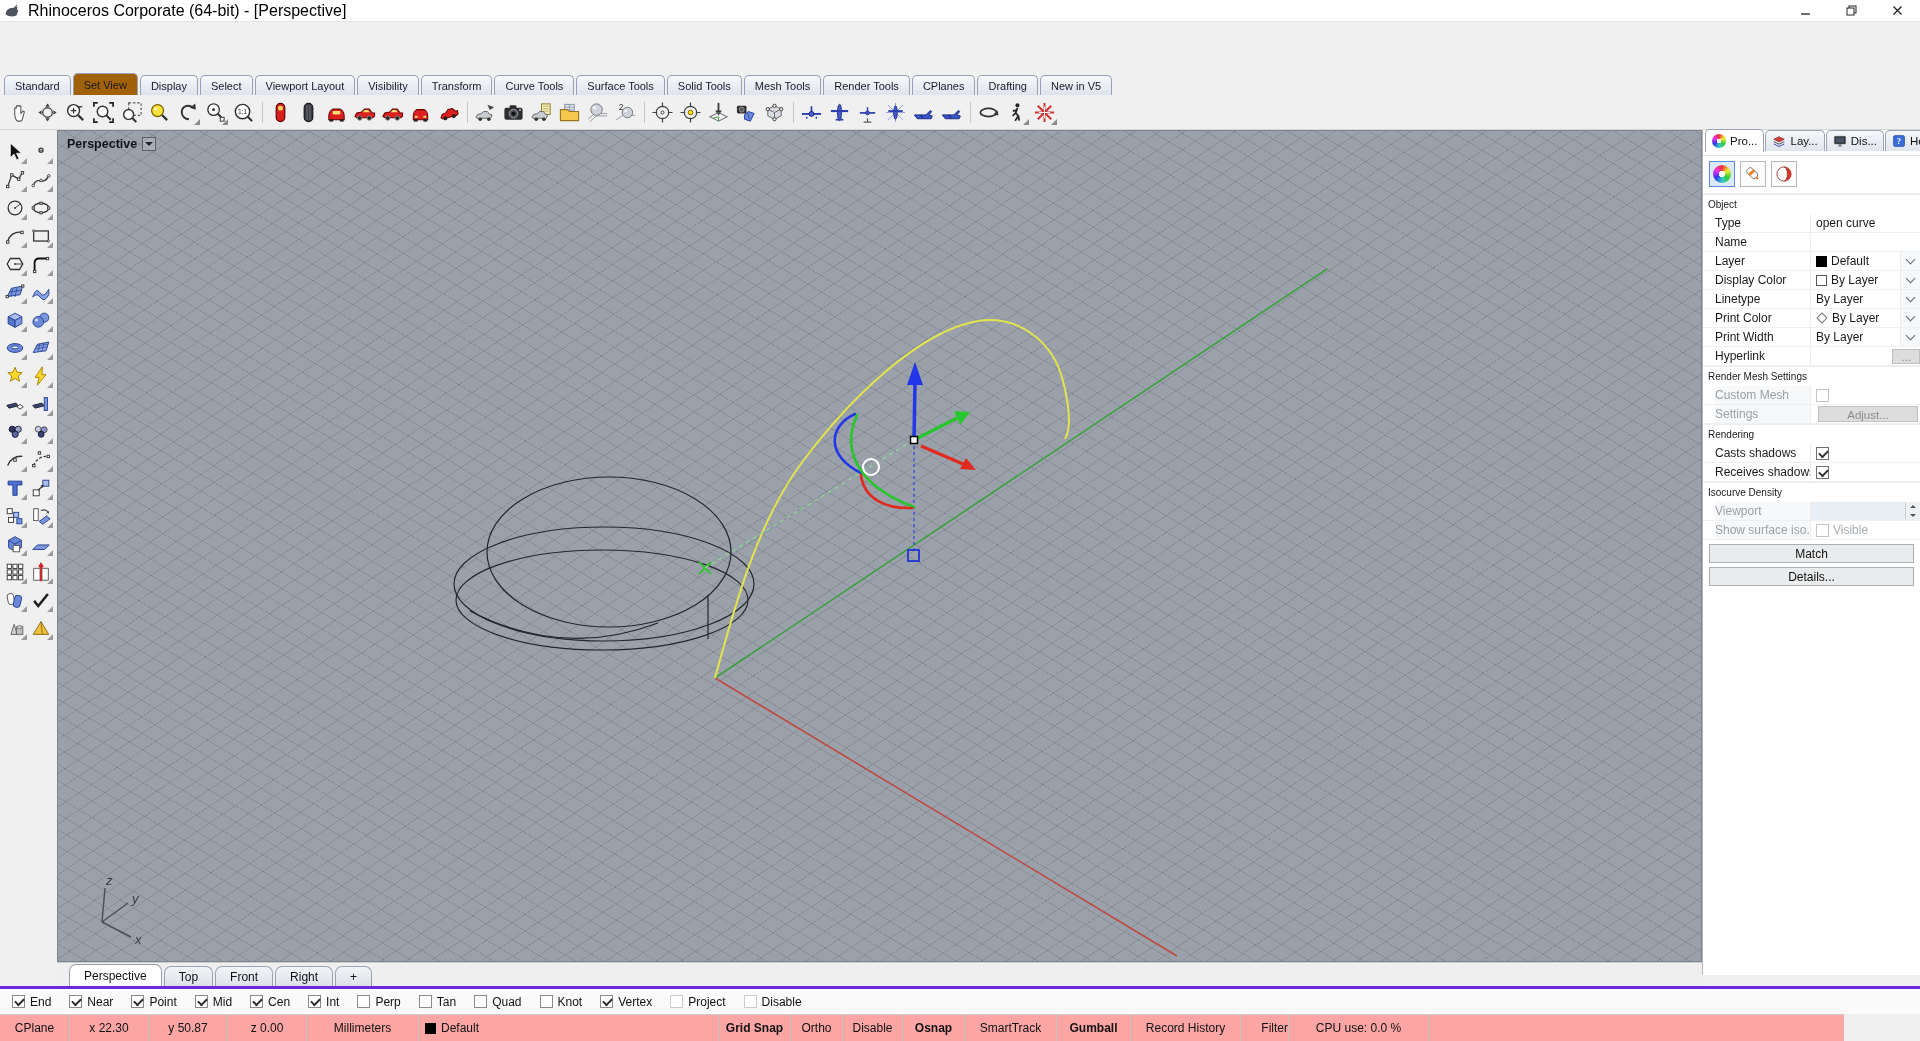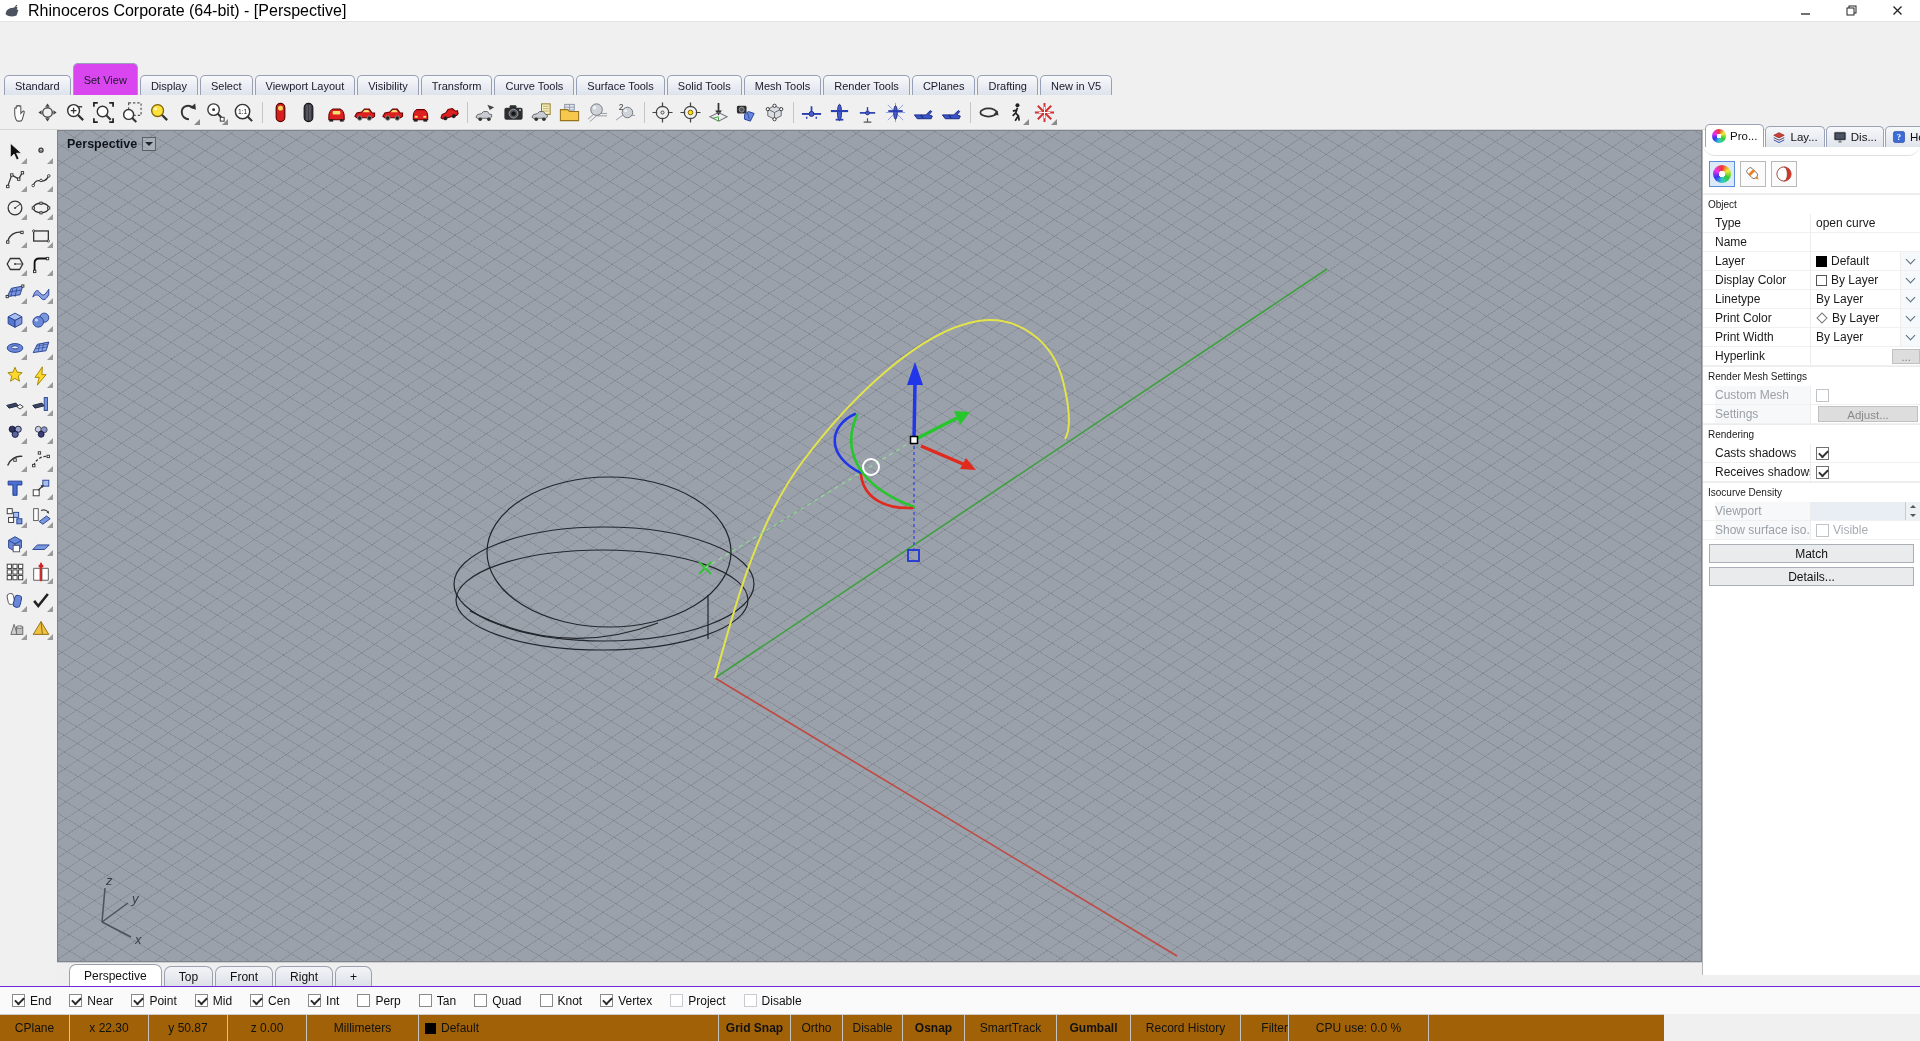--- a/index.html
+++ b/index.html
@@ -29,21 +29,21 @@
   #cmdscroll i { flex:1; display:flex; align-items:center; justify-content:center; }
   #cmdscroll i::after { content:""; border:3px solid transparent; }
   #cmdscroll .up::after { border-bottom-color:#555; margin-top:-3px; }
   #cmdscroll .dn::after { border-top-color:#555; margin-bottom:-3px; }
 
   
   #tabbar { position:absolute; left:0; top:70px; width:1920px; height:25px; background:#f0f0f0; display:flex; align-items:flex-end; padding-left:4px; }
   .ttab { height:20px; display:flex; align-items:center; padding:0 10px; margin-right:2px;
           border:1px solid #98a0b8; border-bottom:none; border-radius:5px 5px 0 0;
           background:linear-gradient(#f8f9fb,#dde2ec); font-size:11px; color:#1a1a2a; }
-  .ttab.active { background:#d946ef; height:32px; position:relative; z-index:2;margin-top:22px; }
+  .ttab.active { background:#a16207; height:22px; position:relative; z-index:2;margin-top:22px; }
 
   
   #toolbar { position:absolute; left:0; top:95px; width:1920px; height:35px; background:#f0f0f0; border-bottom:1px solid #d6d6d6; display:flex; align-items:center; padding-left:6px; }
   .tbicon { width:27px; height:27px; display:flex; align-items:center; justify-content:center; position:relative; margin-right:1px; }
   .tbicon svg { width:23px; height:23px; }
   .tbicon.sep { margin-right:10px; }
   .tbicon.sep::after { content:""; position:absolute; right:-6px; top:3px; width:1px; height:21px; background:#c6c6c6; }
   .fly::before { content:""; position:absolute; right:1px; bottom:1px; border-bottom:6px solid #8b8b8b; border-left:6px solid transparent; }
 
   
@@ -59,21 +59,21 @@
       repeating-linear-gradient(31deg,  rgba(30,35,45,0.13) 0 1px, transparent 1px 14px);
     border:1px solid #7d848e; overflow:hidden; }
   #geo { position:absolute; left:0; top:0; }
   #vplabel { position:absolute; left:9px; top:6px; display:flex; align-items:center; gap:5px; }
   #vplabel .vt { font-size:12.5px; color:#10131a; font-weight:bold; }
   .vl-arrow { width:14px; height:14px; border:1px solid #5a6068; display:flex; align-items:center; justify-content:center; background:rgba(255,255,255,0.15); }
   .vl-arrow::after { content:""; border:4px solid transparent; border-top-color:#20242a; margin-top:4px; }
 
   
   #rightpanel { position:absolute; left:1702px; top:130px; width:218px; height:845px; background:#fff; border-left:1px solid #b5b5b5; }
-  #ptabs { display:flex; align-items:flex-end; height:26px; padding:3px 2px 8px 2px; border-bottom:1px solid #e0e0e0;border-radius:12px; }
+  #ptabs { display:flex; align-items:center; height:26px; padding:3px 2px 8px 2px; border-bottom:1px solid #e0e0e0; }
   .ptab { height:21px; display:flex; align-items:center; gap:4px; padding:0 6px; margin-right:1px; border:1px solid #9aa2b8; border-bottom:none; border-radius:5px 5px 0 0; background:linear-gradient(#f6f8fa,#e0e4ec); font-size:11.5px; }
   .ptab.active { background:#fff; height:23px; }
   .pticon { width:14px; height:14px; display:inline-flex; }
   .colorwheel { width:14px; height:14px; border-radius:50%;
     background: radial-gradient(circle, #fff 0 2.5px, transparent 2.5px),
                 conic-gradient(#e33,#ee3,#3c3,#3cc,#33e,#e3e,#e33); }
   #piconrow { display:flex; gap:5px; padding:5px 0 6px 6px; border-bottom:1px solid #eee; }
   .pibtn { width:26px; height:26px; border:1px solid #b9b9b9; background:#fbfbfb; display:flex; align-items:center; justify-content:center; }
   .pibtn.active { border:1px solid #5a8edc; background:#dce9f7; }
   .pibtn svg { width:20px; height:20px; }
@@ -103,28 +103,28 @@
   .spin .su::after { content:""; border:3px solid transparent; border-bottom-color:#555; margin-top:-3px; }
   .spin .sd::after { content:""; border:3px solid transparent; border-top-color:#555; margin-bottom:-3px; }
   .panelbtn { margin:4px 6px 0 6px; height:19px; border:1px solid #a9afb5; background:#e9ebec; display:flex; align-items:center; justify-content:center; font-size:12px; color:#111; }
 
   
   #vptabs { position:absolute; left:57px; top:962px; width:1645px; height:24px; background:#efefef; display:flex; align-items:flex-end; padding-left:12px; border-top:1px solid #cfcfcf; }
   .vtab { height:20px; display:flex; align-items:center; padding:0 14px; margin-right:2px; border:1px solid #9aa0ad; border-bottom:none; border-radius:7px 7px 0 0; background:linear-gradient(#f2f4f7,#dde1e8); font-size:12px; color:#111; }
   .vtab.active { background:#fff; height:22px; font-weight:normal; }
 
   
-  #osnaprow { position:absolute; left:0; top:986px; width:1920px; height:28px; background:#fafafa; border-top:1px solid #6d28d9; display:flex; align-items:center; gap:18px; padding-left:12px; }
+  #osnaprow { position:absolute; left:0; top:986px; width:1920px; height:28px; background:#fafafa; border-top:3px solid #6d28d9; display:flex; align-items:center; gap:18px; padding-left:12px; }
   .ositem { display:flex; align-items:center; gap:5px; font-size:12px; color:#111; }
   .ositem .cb { width:13px; height:13px; border:1px solid #8a8a8a; background:#fff; position:relative; }
   .ositem.disabled .cb { border-color:#c8ccd0; }
   .ositem.on .cb::after { content:""; position:absolute; left:2px; top:2px; width:7px; height:4px; border-left:2px solid #2a2a2a; border-bottom:2px solid #2a2a2a; transform:rotate(-45deg); }
 
   
-  #statusbar { position:absolute; left:0; top:1014px; width:1664px; height:27px; background:#a16207; border-top:1px solid #cdcdcd; display:flex; align-items:stretch; }
+  #statusbar { position:absolute; left:0; top:1014px; width:1844px; height:27px; background:#fca5a5; border-top:1px solid #cdcdcd; display:flex; align-items:stretch; }
   .seg { display:flex; align-items:center; justify-content:center; gap:5px; border-right:1px solid #c4c4c4; font-size:12px; color:#111; overflow:hidden; white-space:nowrap; }
   .seg.bold { font-weight:bold; }
   .seg .sw { width:11px; height:11px; background:#000; flex:0 0 auto; }
   #statusbar .seg:nth-child(1){width:70px;}  #statusbar .seg:nth-child(2){width:79px;}
   #statusbar .seg:nth-child(3){width:79px;}  #statusbar .seg:nth-child(4){width:79px;}
   #statusbar .seg:nth-child(5){width:112px;} #statusbar .seg:nth-child(6){width:300px; justify-content:flex-start; padding-left:6px;}
   #statusbar .seg:nth-child(7){width:72px;}  #statusbar .seg:nth-child(8){width:52px;}
   #statusbar .seg:nth-child(9){width:60px;}  #statusbar .seg:nth-child(10){width:62px;}
   #statusbar .seg:nth-child(11){width:92px;} #statusbar .seg:nth-child(12){width:74px;}
   #statusbar .seg:nth-child(13){width:110px;}#statusbar .seg:nth-child(14){width:48px;justify-content:flex-end;}

